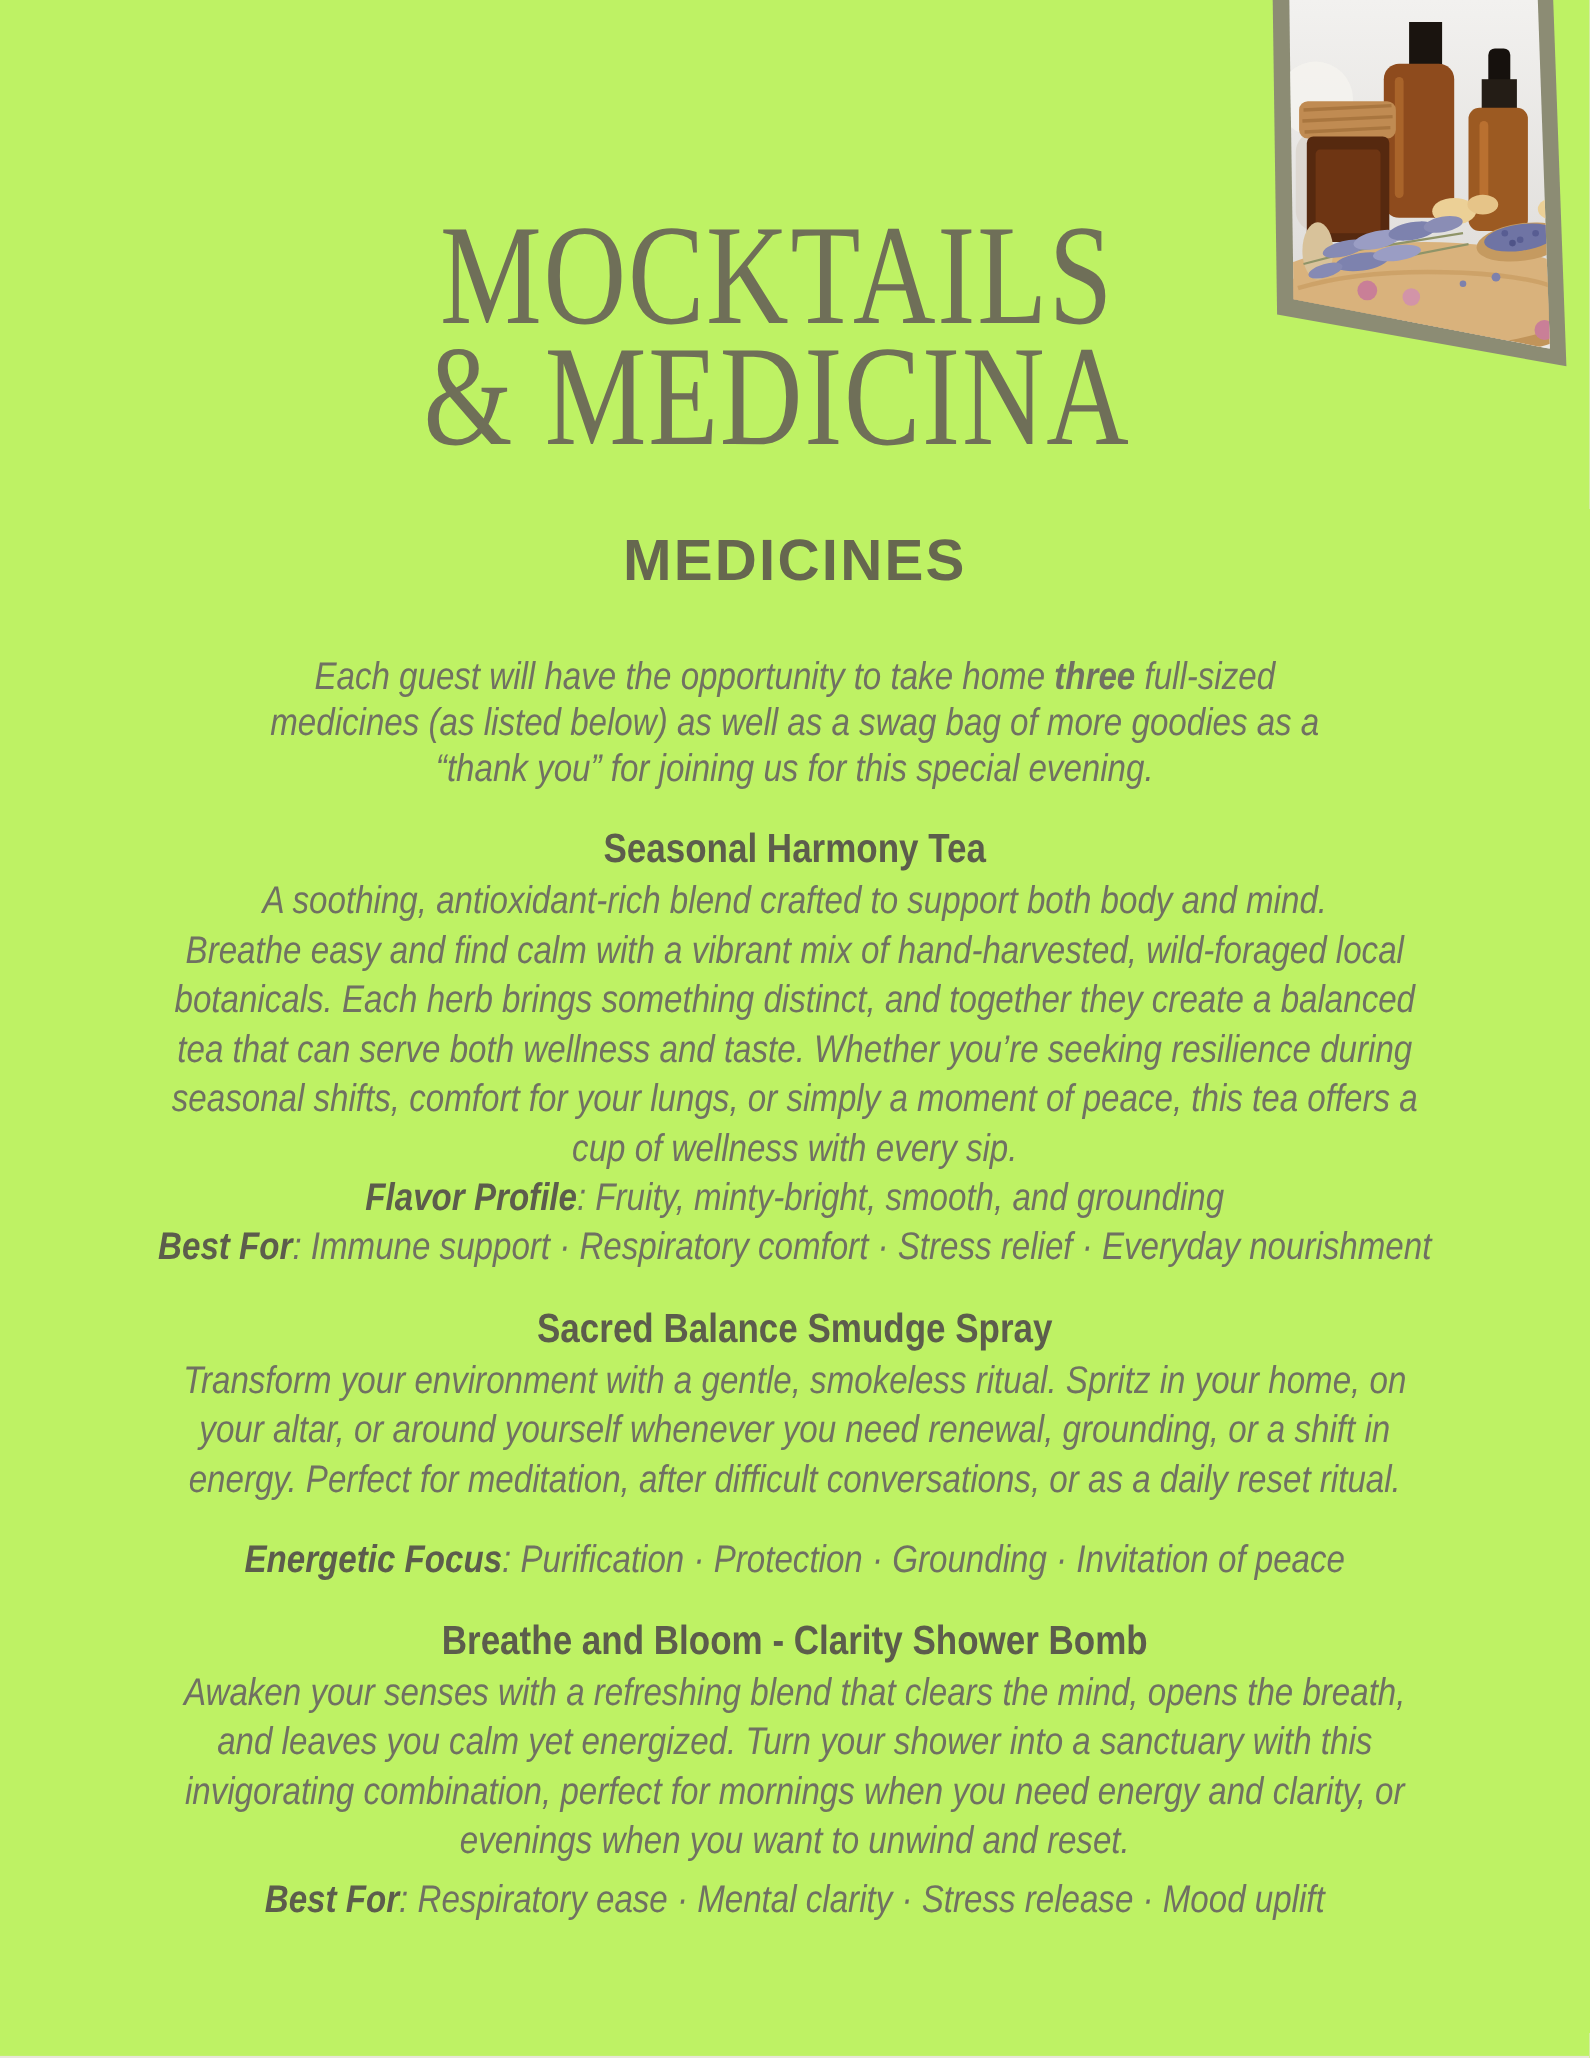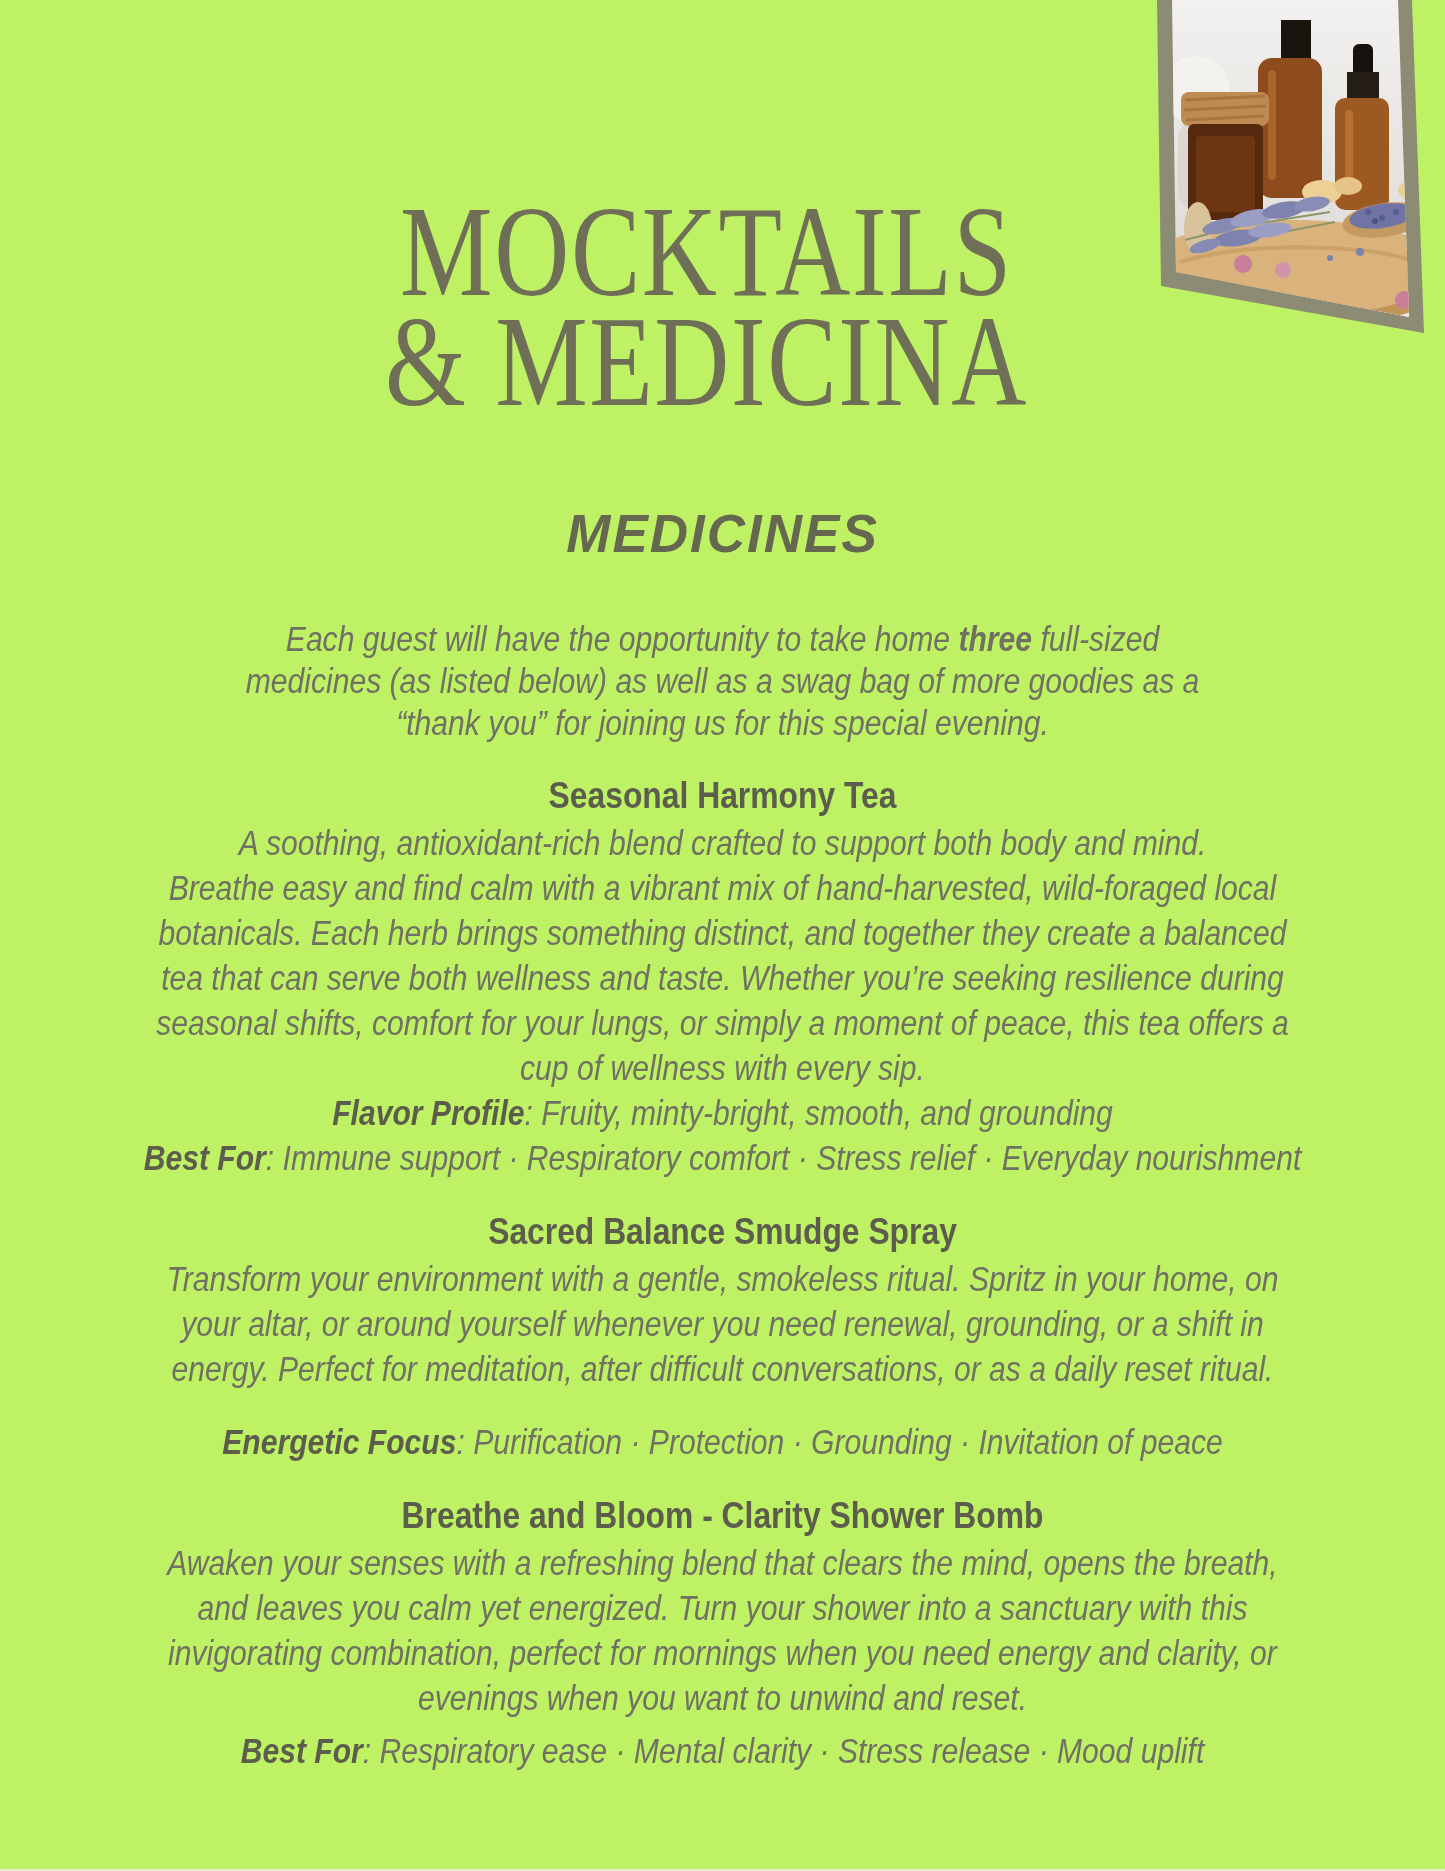--- a/index.html
+++ b/index.html
@@ -19,28 +19,27 @@
     font-family:"Liberation Serif", serif;
     font-weight:normal;
     font-size:130px;
     line-height:110px;
     letter-spacing:2px;
     color:#6f6f58;
     transform:translateX(-16px) scaleX(0.80);
     transform-origin:50% 0;
   }
   .h2 {
-    margin:88px 0 0 0;
+    margin:64px 0 0 0;
     text-align:center;
     font-weight:bold;
     font-size:53px;
     line-height:60px;
     letter-spacing:2px;
     color:#66674f;
-    font-style:italic;
   }
   .intro {
     margin:54px 0 0 0;
     text-align:center;
     font-style:italic;
     font-size:35px;
     line-height:42px;
     transform:scaleX(0.86);
     transform-origin:50% 0;
   }

